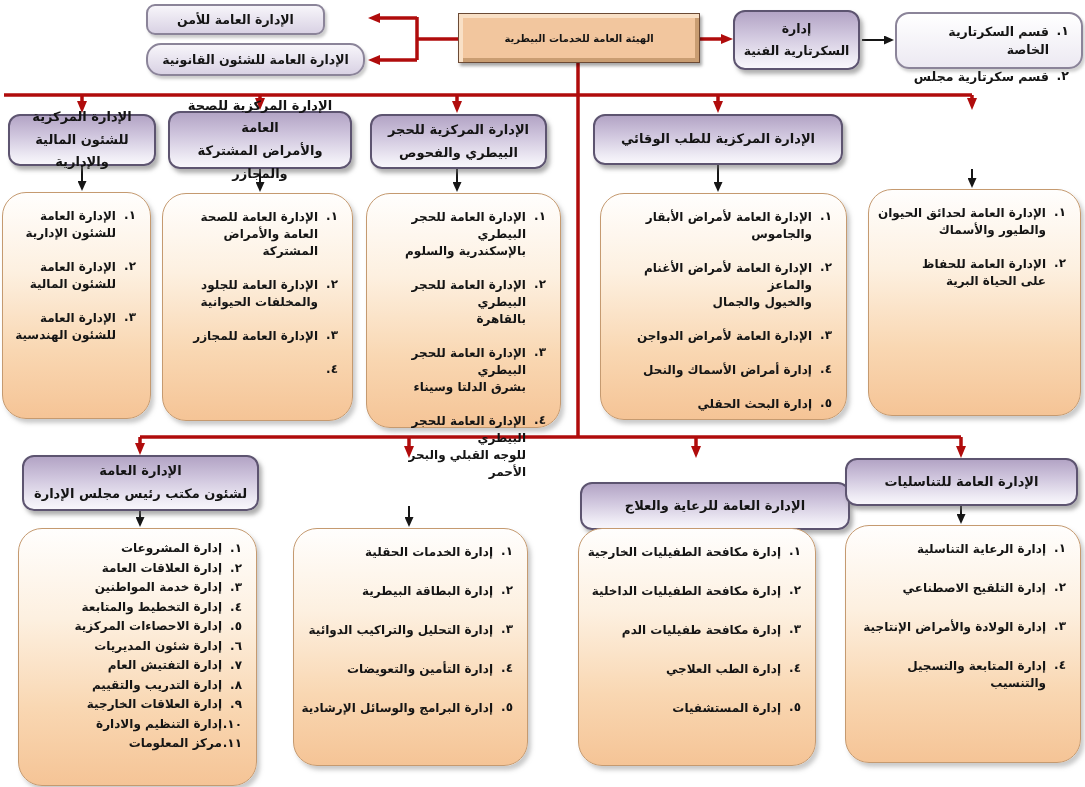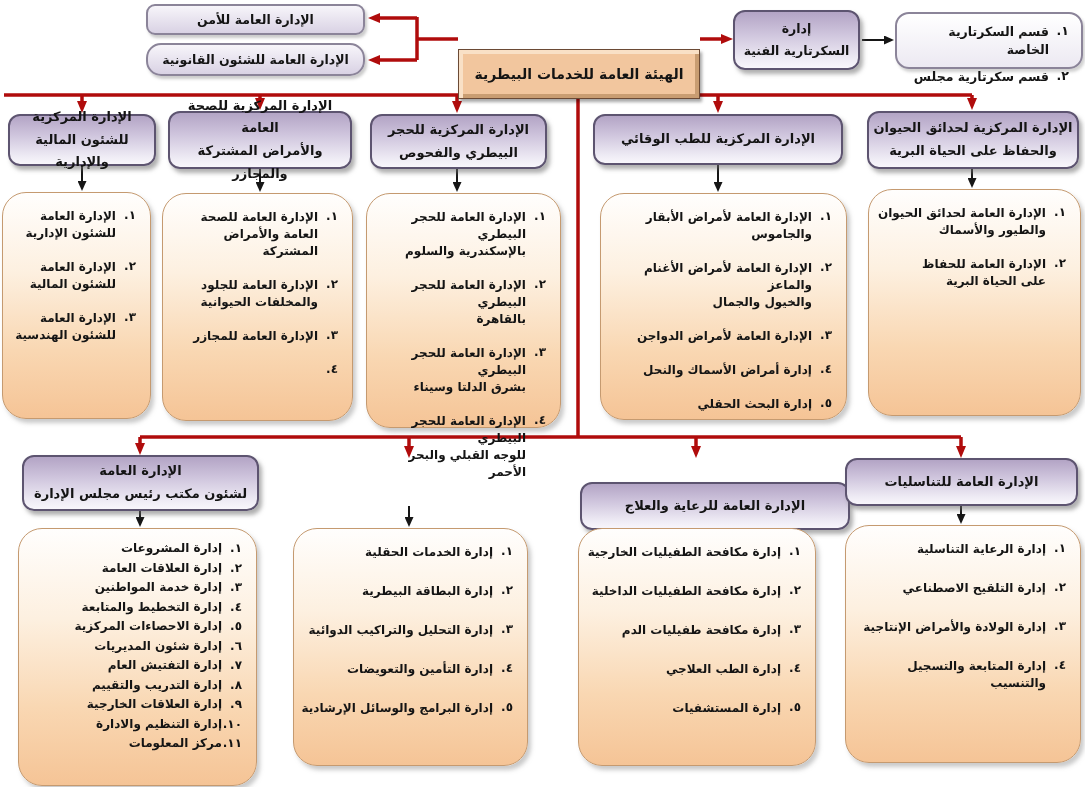--- a/index.html
+++ b/index.html
@@ -19,21 +19,21 @@
   .smallbox{border:2px solid #8b8499;border-radius:9px;
        background:linear-gradient(180deg,#f7f5fa 0%,#d9d2e4 100%);
        box-shadow:2px 3px 3px rgba(140,140,140,.45);
        display:flex;align-items:center;justify-content:center;text-align:center;
        font-size:12.5px;padding:2px 6px;}
 
   
   .main{background:#f2c69e;border:1px solid #6b4a35;
         box-shadow:inset 4px 4px 0 0 #f9e0c6, inset -4px -4px 0 0 #c99d72, 2px 3px 3px rgba(0,0,0,.35);
         display:flex;align-items:center;justify-content:center;text-align:right;
-        font-size:14px;margin-top:36px;}
+        font-size:10px;}
 
   
   .seclist{border:2px solid #8b8499;border-radius:14px;
         background:linear-gradient(180deg,#ffffff 0%,#ece9f2 100%);
         box-shadow:2px 3px 3px rgba(140,140,140,.4);
         font-size:12.5px;padding:9px 12px 4px 6px;}
 
   
   .plist{border:1.5px solid #c59a70;border-radius:24px;
         background:linear-gradient(180deg,#fffefd 0%,#fdf0e0 35%,#f9d7b2 70%,#f5c röm496 100%);
@@ -92,21 +92,21 @@
       <path d="M972,169 V180" marker-end="url(#ba)"></path>
       <path d="M140,511 V519" marker-end="url(#ba)"></path>
       <path d="M409,506 V519" marker-end="url(#ba)"></path>
       <path d="M696,506 V519" marker-end="url(#ba)"></path>
       <path d="M961,506 V516" marker-end="url(#ba)"></path>
     </g>
   </svg>
 
   <div class="box main" style="left:458px;top:13px;width:242px;height:50px;">الهيئة العامة للخدمات البيطرية</div>
 
-  <div class="box smallbox" style="left:146px;top:4px;width:219px;height:31px;">الإدارة العامة للأمن</div>
+  <div class="box smallbox" style="left:146px;top:4px;width:179px;height:31px;">الإدارة العامة للأمن</div>
   <div class="box smallbox" style="left:146px;top:43px;width:219px;height:33px;border-radius:15px;">الإدارة العامة للشئون القانونية</div>
 
   <div class="box hdr" style="left:733px;top:10px;width:127px;height:60px;font-size:12.5px;">إدارة
 السكرتارية الفنية</div>
   <div class="box seclist" style="left:895px;top:12px;width:188px;height:57px;">
       <div class="li">
         <span class="num">١.</span>
         <span class="txt">قسم السكرتارية الخاصة</span>
       </div>
       <div class="li">
@@ -115,22 +115,20 @@
       </div>
     </div>
 
   <div class="box hdr" style="left:8px;top:114px;width:148px;height:52px;">الإدارة المركزية
 للشئون المالية والإدارية</div>
   <div class="box hdr" style="left:168px;top:111px;width:184px;height:58px;">الإدارة المركزية للصحة العامة
 والأمراض المشتركة والمجازر</div>
   <div class="box hdr" style="left:370px;top:114px;width:177px;height:55px;">الإدارة المركزية للحجر
 البيطري والفحوص</div>
   <div class="box hdr" style="left:593px;top:114px;width:250px;height:51px;">الإدارة المركزية للطب الوقائي</div>
-  <div class="box hdr" style="left:867px;top:111px;width:212px;height:58px;">الإدارة المركزية لحدائق الحيوان
-والحفاظ على الحياة البرية</div>
 
   <div class="box plist gap18" style="left:2px;top:192px;width:149px;height:227px;">
       <div class="li">
         <span class="num">١.</span>
         <span class="txt">الإدارة العامة
 للشئون الإدارية</span>
       </div>
       <div class="li">
         <span class="num">٢.</span>
         <span class="txt">الإدارة العامة

